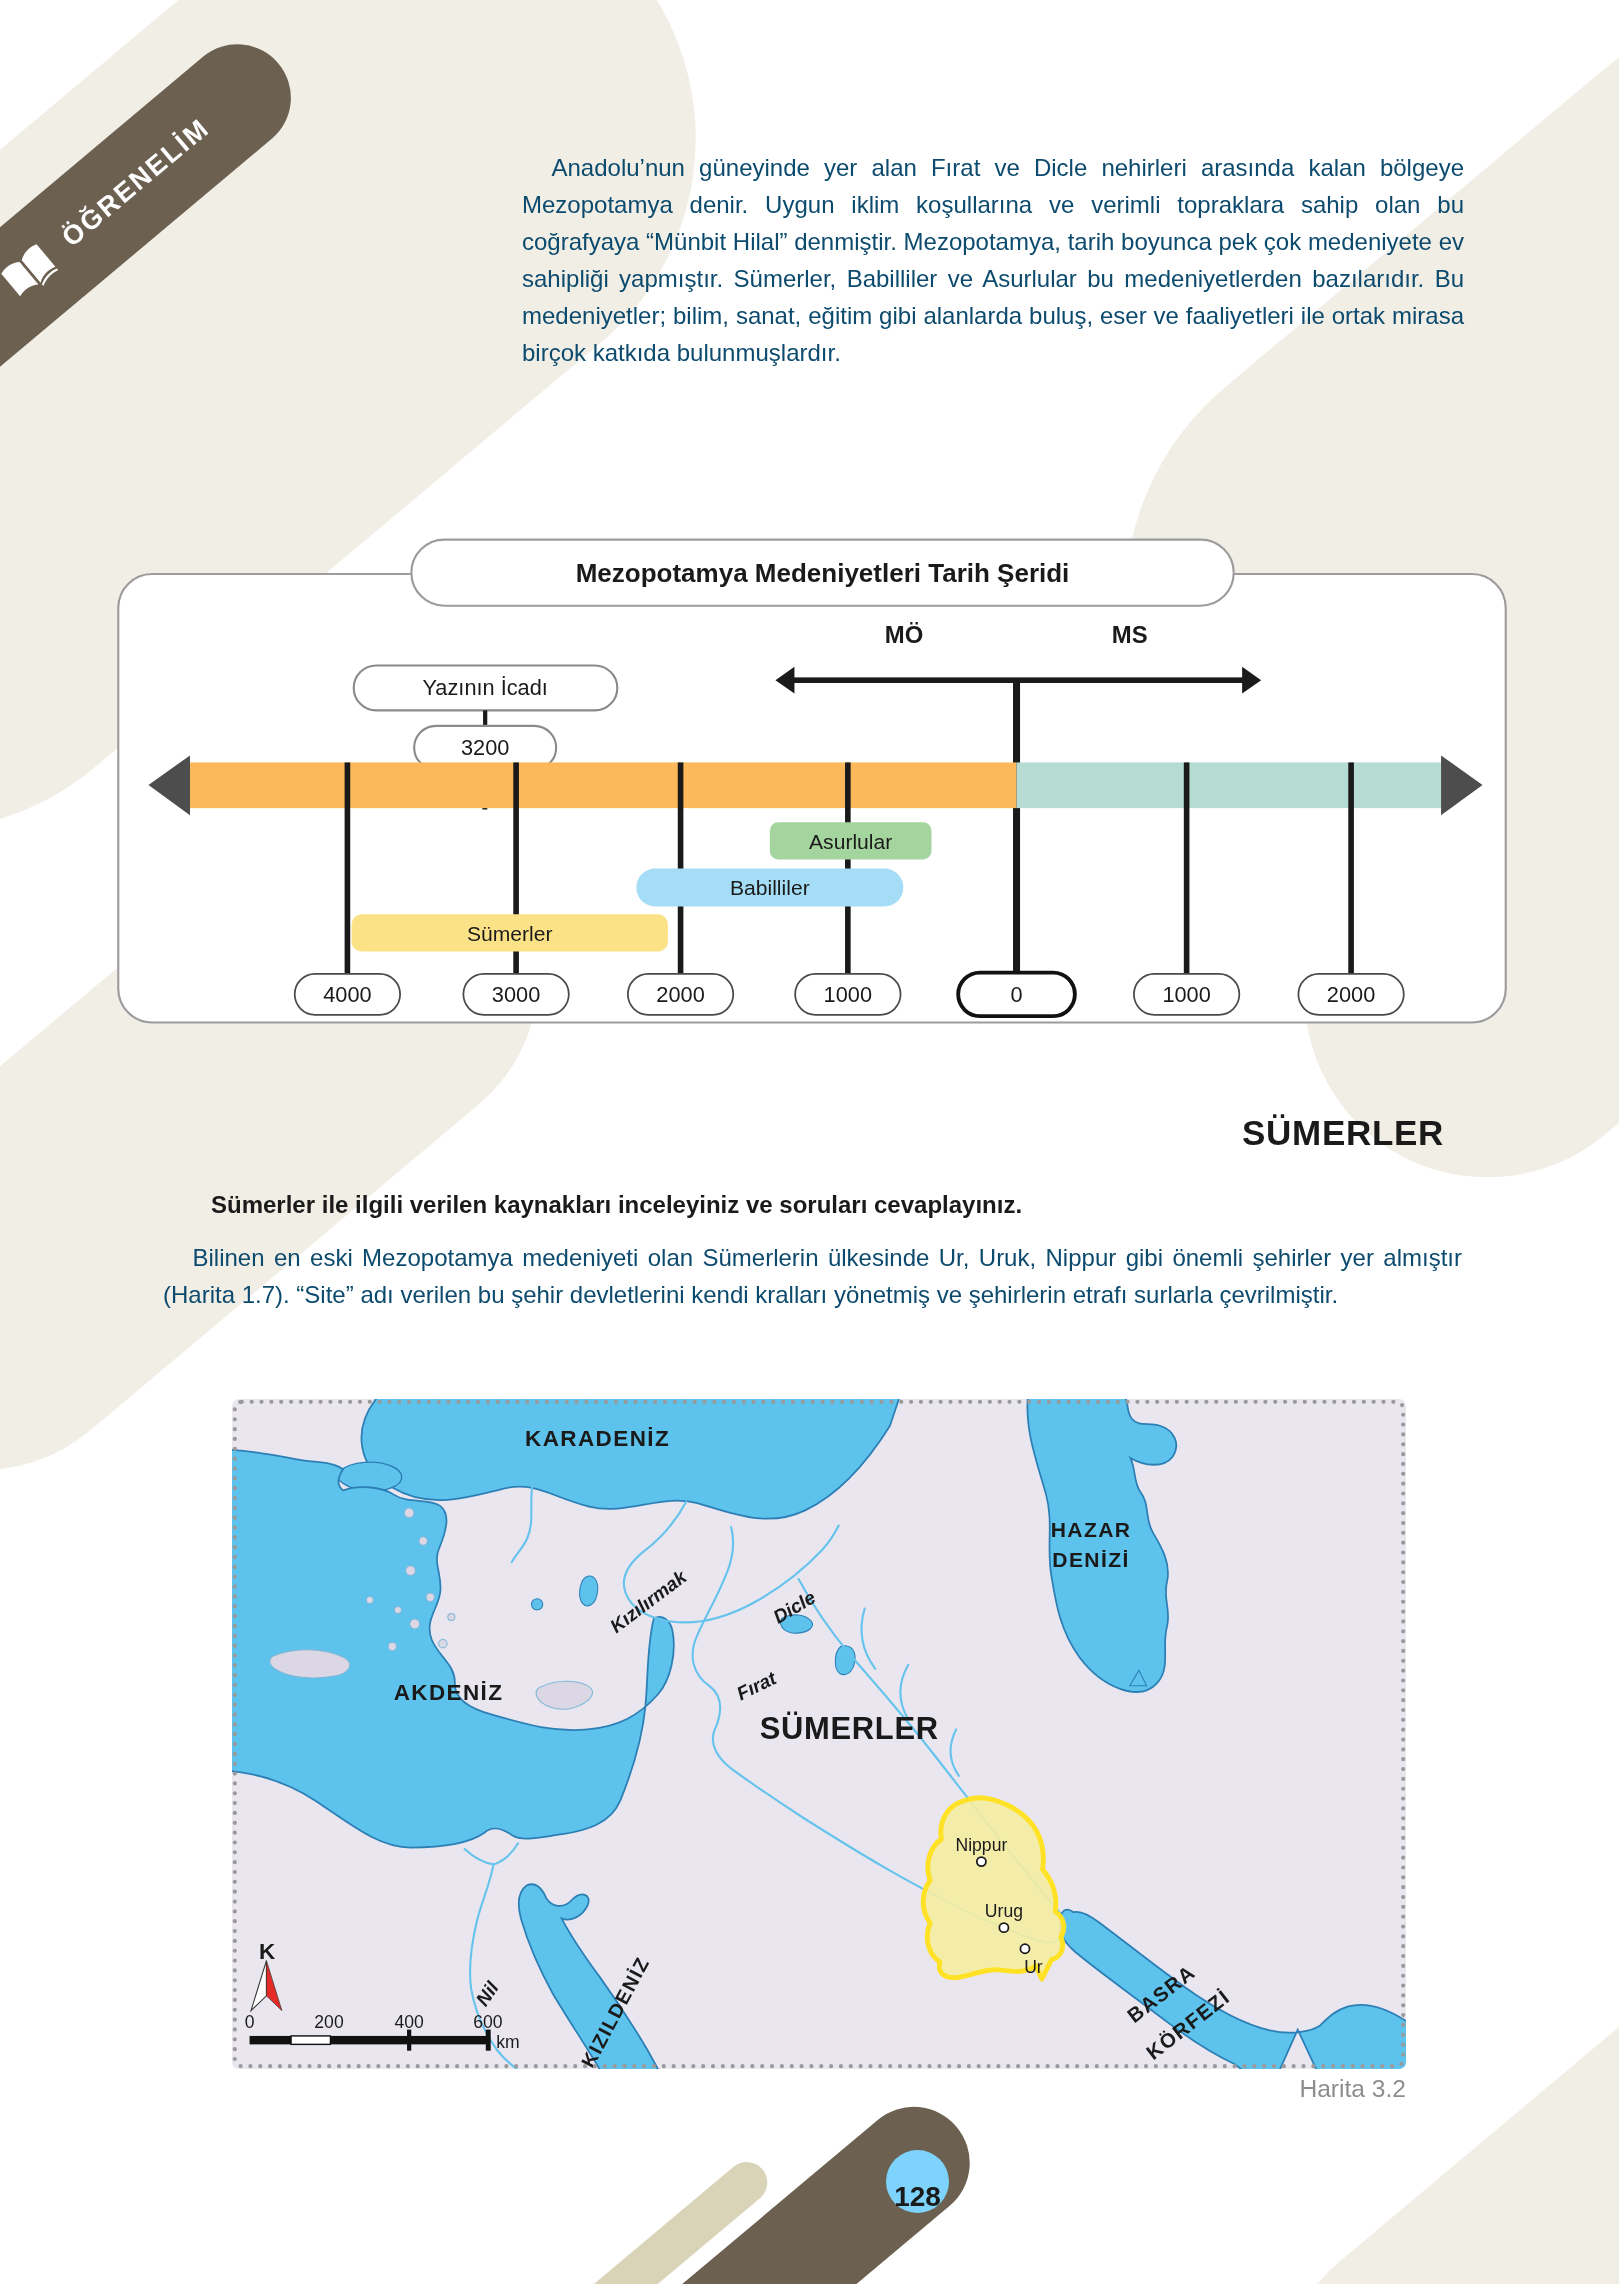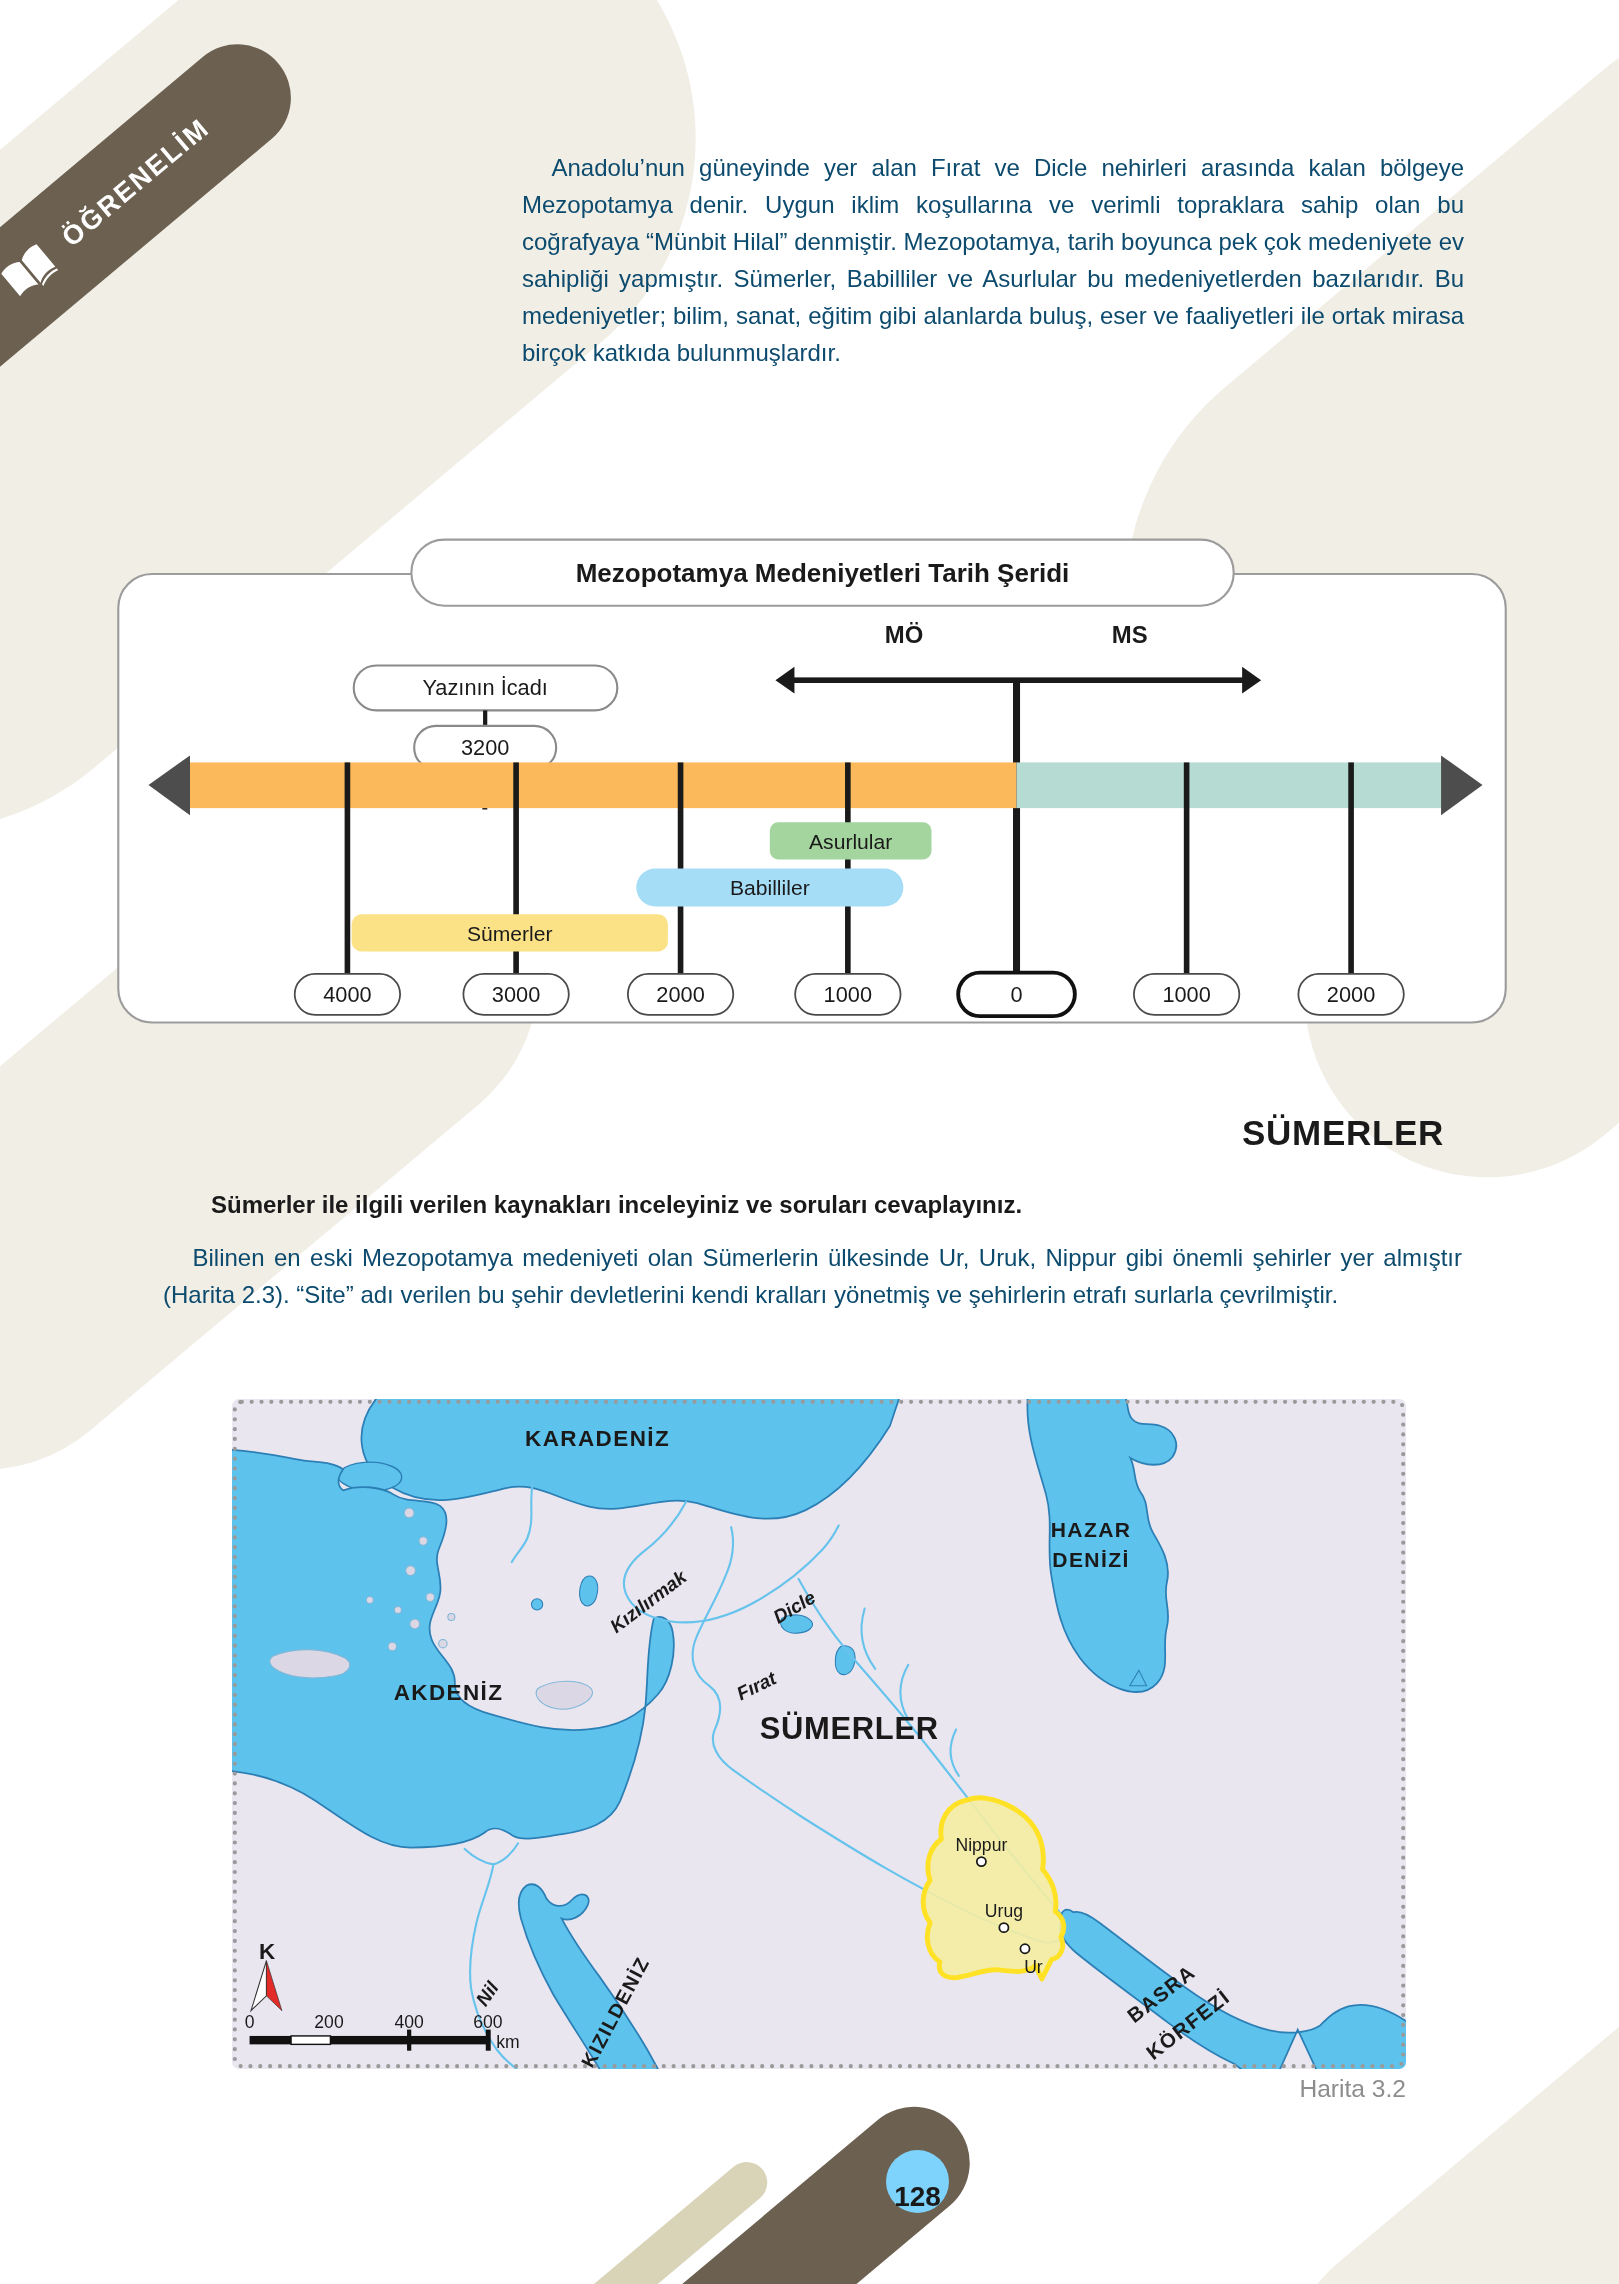--- a/index.html
+++ b/index.html
@@ -119,21 +119,21 @@
   <rect x="1198" y="624" width="166" height="62" rx="31" fill="#ffffff" stroke="#111111" stroke-width="5.5"></rect>
   <text x="1281" y="655" font-size="31" text-anchor="middle" dominant-baseline="central">0</text>
   <rect x="1448" y="626" width="150" height="58" rx="29" fill="#ffffff" stroke="#4a4a4a" stroke-width="2.5"></rect>
   <text x="1523" y="655" font-size="31" text-anchor="middle" dominant-baseline="central">1000</text>
   <rect x="1682" y="626" width="150" height="58" rx="29" fill="#ffffff" stroke="#4a4a4a" stroke-width="2.5"></rect>
   <text x="1757" y="655" font-size="31" text-anchor="middle" dominant-baseline="central">2000</text>
 </svg>
 
 <div class="h-sumerler">SÜMERLER</div>
 <div class="instruction">Sümerler ile ilgili verilen kaynakları inceleyiniz ve soruları cevaplayınız.</div>
-<div class="para indent" style="left:163px;top:1239px;width:1299px;">Bilinen en eski Mezopotamya medeniyeti olan Sümerlerin ülkesinde Ur, Uruk, Nippur gibi önemli şehirler yer almıştır (Harita 2.3). “Site” adı verilen bu şehir devletlerini kendi kralları yönetmiş ve şehirlerin etrafı surlarla çevrilmiştir.</div>
+<div class="para indent" style="left:163px;top:1239px;width:1299px;">Bilinen en eski Mezopotamya medeniyeti olan Sümerlerin ülkesinde Ur, Uruk, Nippur gibi önemli şehirler yer almıştır (Harita 1.7). “Site” adı verilen bu şehir devletlerini kendi kralları yönetmiş ve şehirlerin etrafı surlarla çevrilmiştir.</div>
 
 <svg style="left:232px;top:1399px;" width="1174" height="670" viewBox="0 0 1670 953">
   <defs>
     <clipPath id="mapclip">
         <rect x="0" y="0" width="1670" height="953" rx="10"></rect>
       </clipPath>
   </defs>
   <g clip-path="url(#mapclip)">
     <rect x="0" y="0" width="1670" height="953" fill="#e9e6f0"></rect>
 

